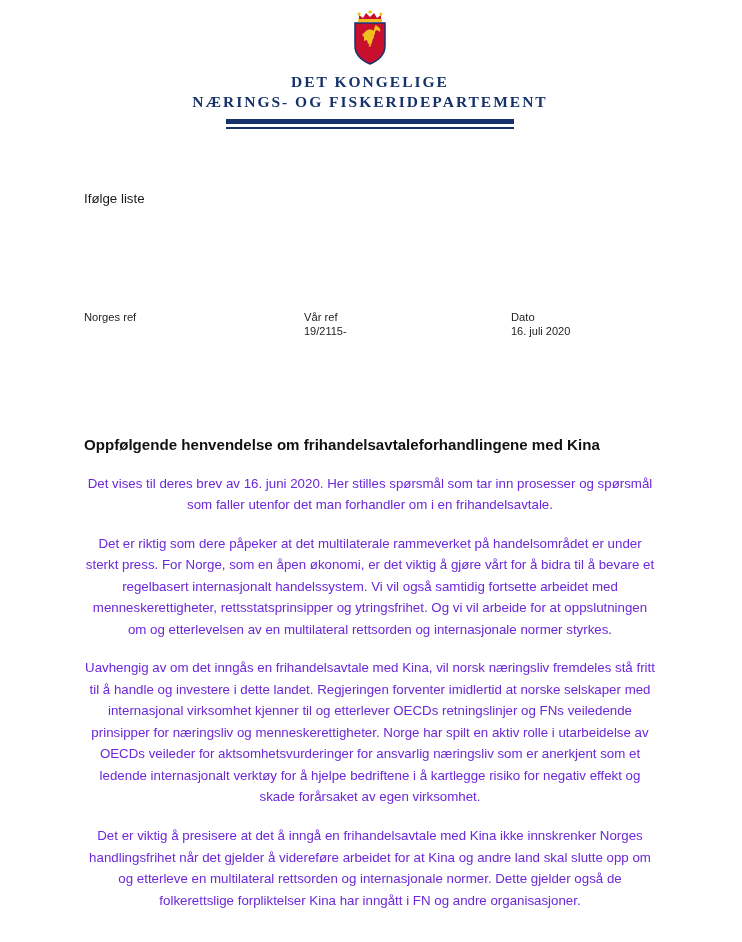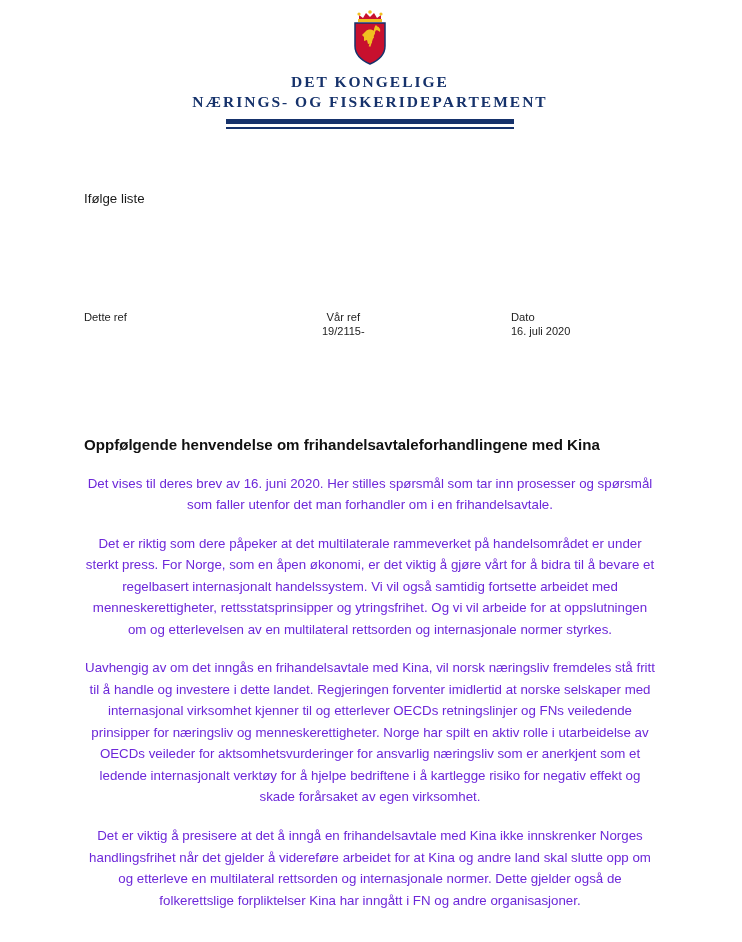--- a/index.html
+++ b/index.html
@@ -92,21 +92,21 @@
     position: relative;
     height: 46px;
     font-size: 11.2px;
     color: #222;
   }
   .meta .col {
     position: absolute;
     top: 0;
   }
   .meta .col.c1 { left: 0; }
-  .meta .col.c2 { left: 238px; text-align: center; }
+  .meta .col.c2 { left: 220px; }
   .meta .col.c3 { left: 427px; }
   .meta .label {
     display: block;
     line-height: 1.2;
   }
   .meta .value {
     display: block;
     font-size: 11px;
     line-height: 1.2;
   }
@@ -172,21 +172,21 @@
       <div class="rule-thin"></div>
     </div>
   </div>
 
   <div class="content">
 
     <div class="recipient">Ifølge liste</div>
 
     <div class="meta">
       <div class="col c1">
-        <span class="label">Dette ref</span>
+        <span class="label">Norges ref</span>
         <span class="value"></span>
       </div>
       <div class="col c2">
         <span class="label">Vår ref</span>
         <span class="value">19/2115-</span>
       </div>
       <div class="col c3">
         <span class="label">Dato</span>
         <span class="value">16. juli 2020</span>
       </div>

